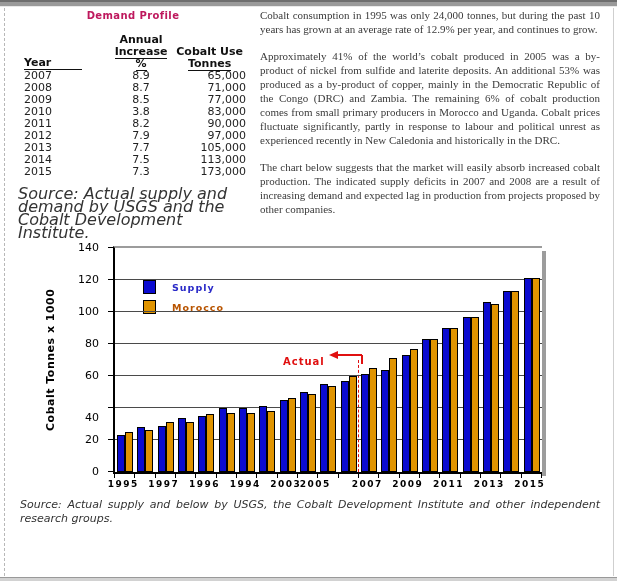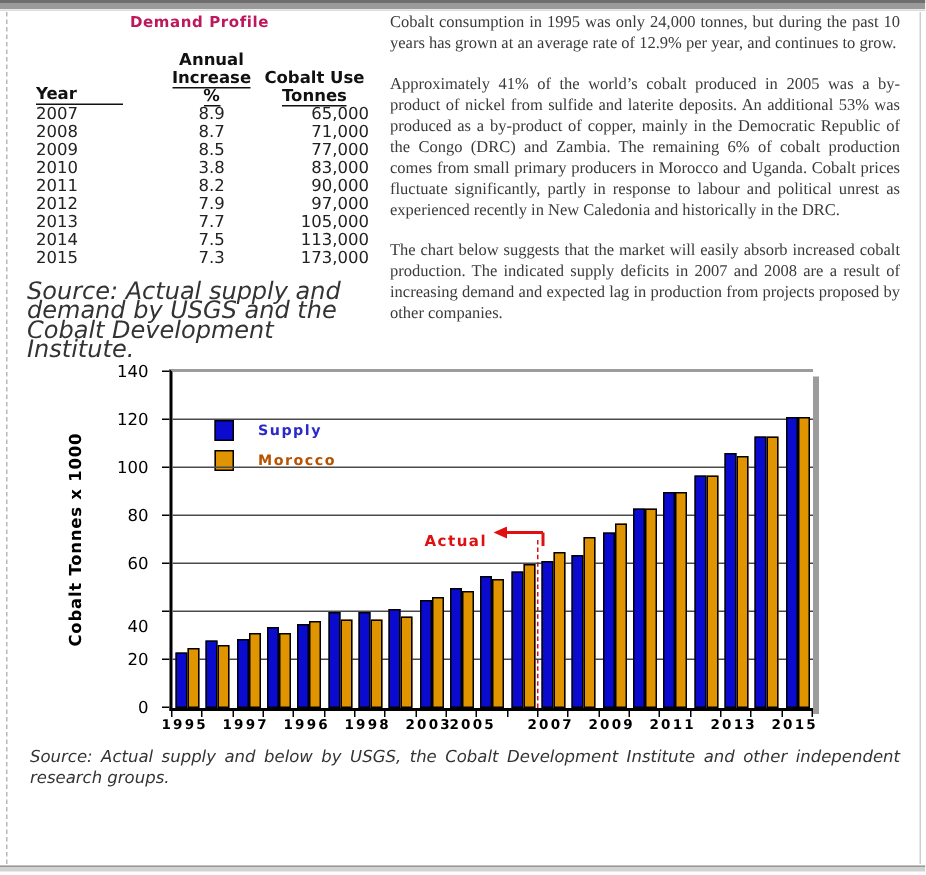--- a/index.html
+++ b/index.html
@@ -251,21 +251,21 @@
           <div class="xtickmark" style="left: 306px;"></div>
           <div class="xtickmark" style="left: 326.333px;"></div>
           <div class="xtickmark" style="left: 346.667px;"></div>
           <div class="xtickmark" style="left: 367px;"></div>
           <div class="xtickmark" style="left: 387.333px;"></div>
           <div class="xtickmark" style="left: 407.667px;"></div>
           <div class="xtickmark" style="left: 428px;"></div>
           <div class="xlab" style="left: -8px; width: 36.3333px;">1995</div>
           <div class="xlab" style="left: 32.6667px; width: 36.3333px;">1997</div>
           <div class="xlab" style="left: 73.3333px; width: 36.3333px;">1996</div>
-          <div class="xlab" style="left: 114px; width: 36.3333px;">1998</div>
+          <div class="xlab" style="left: 114px; width: 36.3333px;">1994</div>
           <div class="xlab" style="left: 154.667px; width: 36.3333px;">2003</div>
           <div class="xlab" style="left: 184px; width: 36.3333px; text-align: center;">2005</div>
           <div class="xlab" style="left: 236px; width: 36.3333px;">2007</div>
           <div class="xlab" style="left: 276.667px; width: 36.3333px;">2009</div>
           <div class="xlab" style="left: 317.333px; width: 36.3333px;">2011</div>
           <div class="xlab" style="left: 358px; width: 36.3333px;">2013</div>
           <div class="xlab" style="left: 398.667px; width: 36.3333px;">2015</div>
         </div>
     </div>
 

